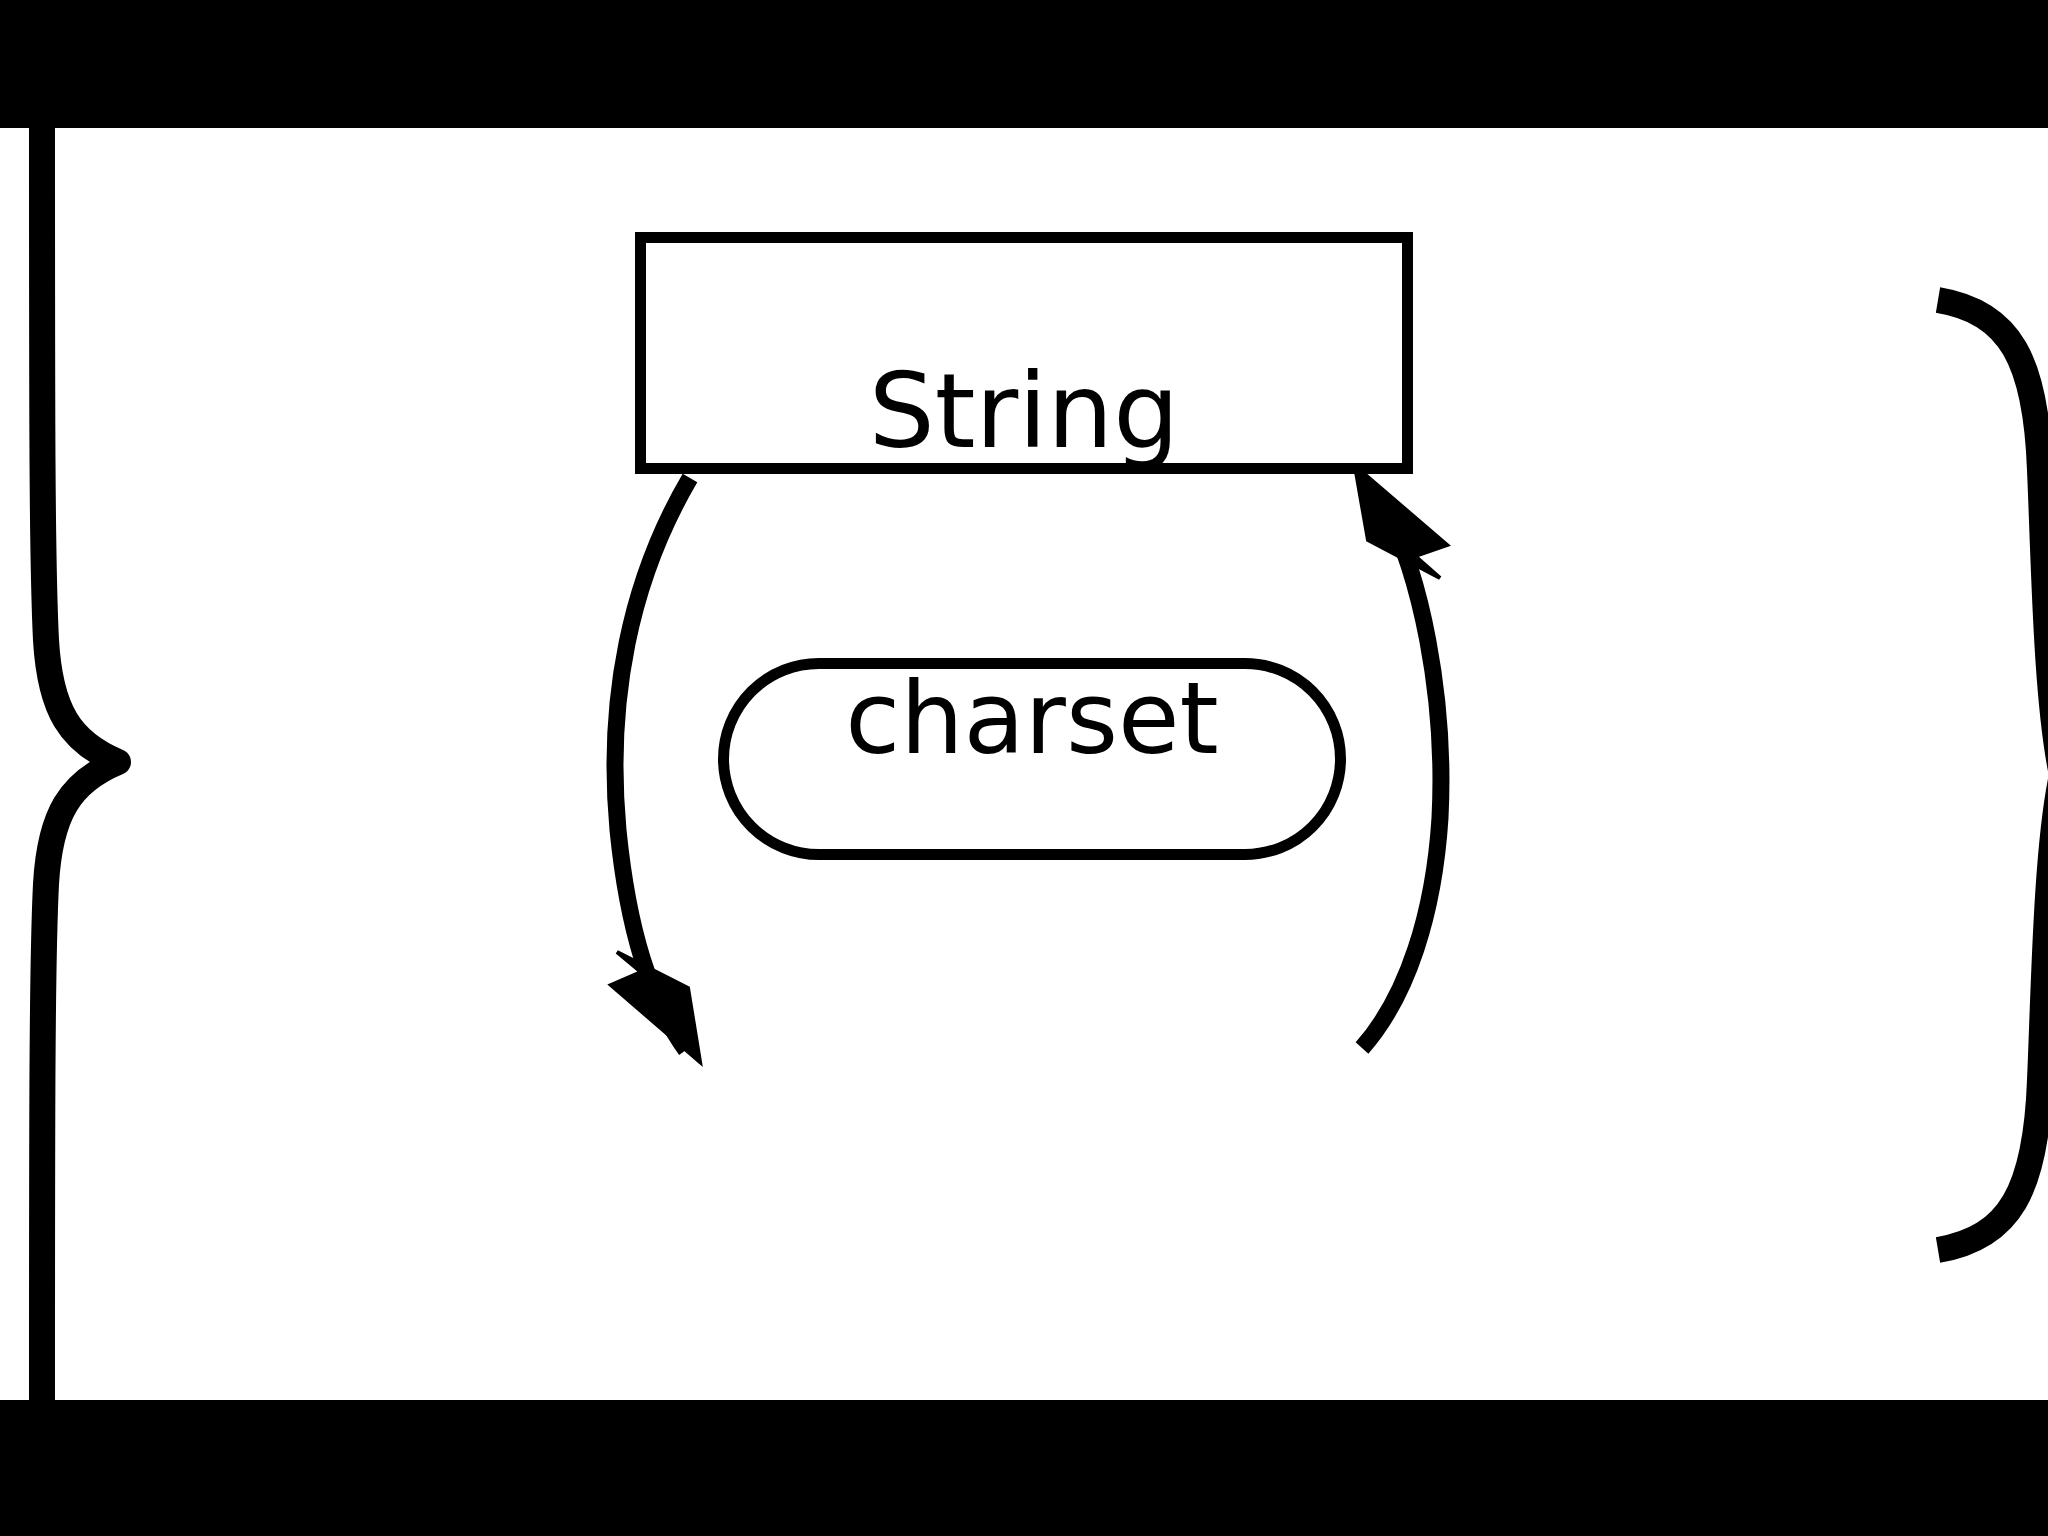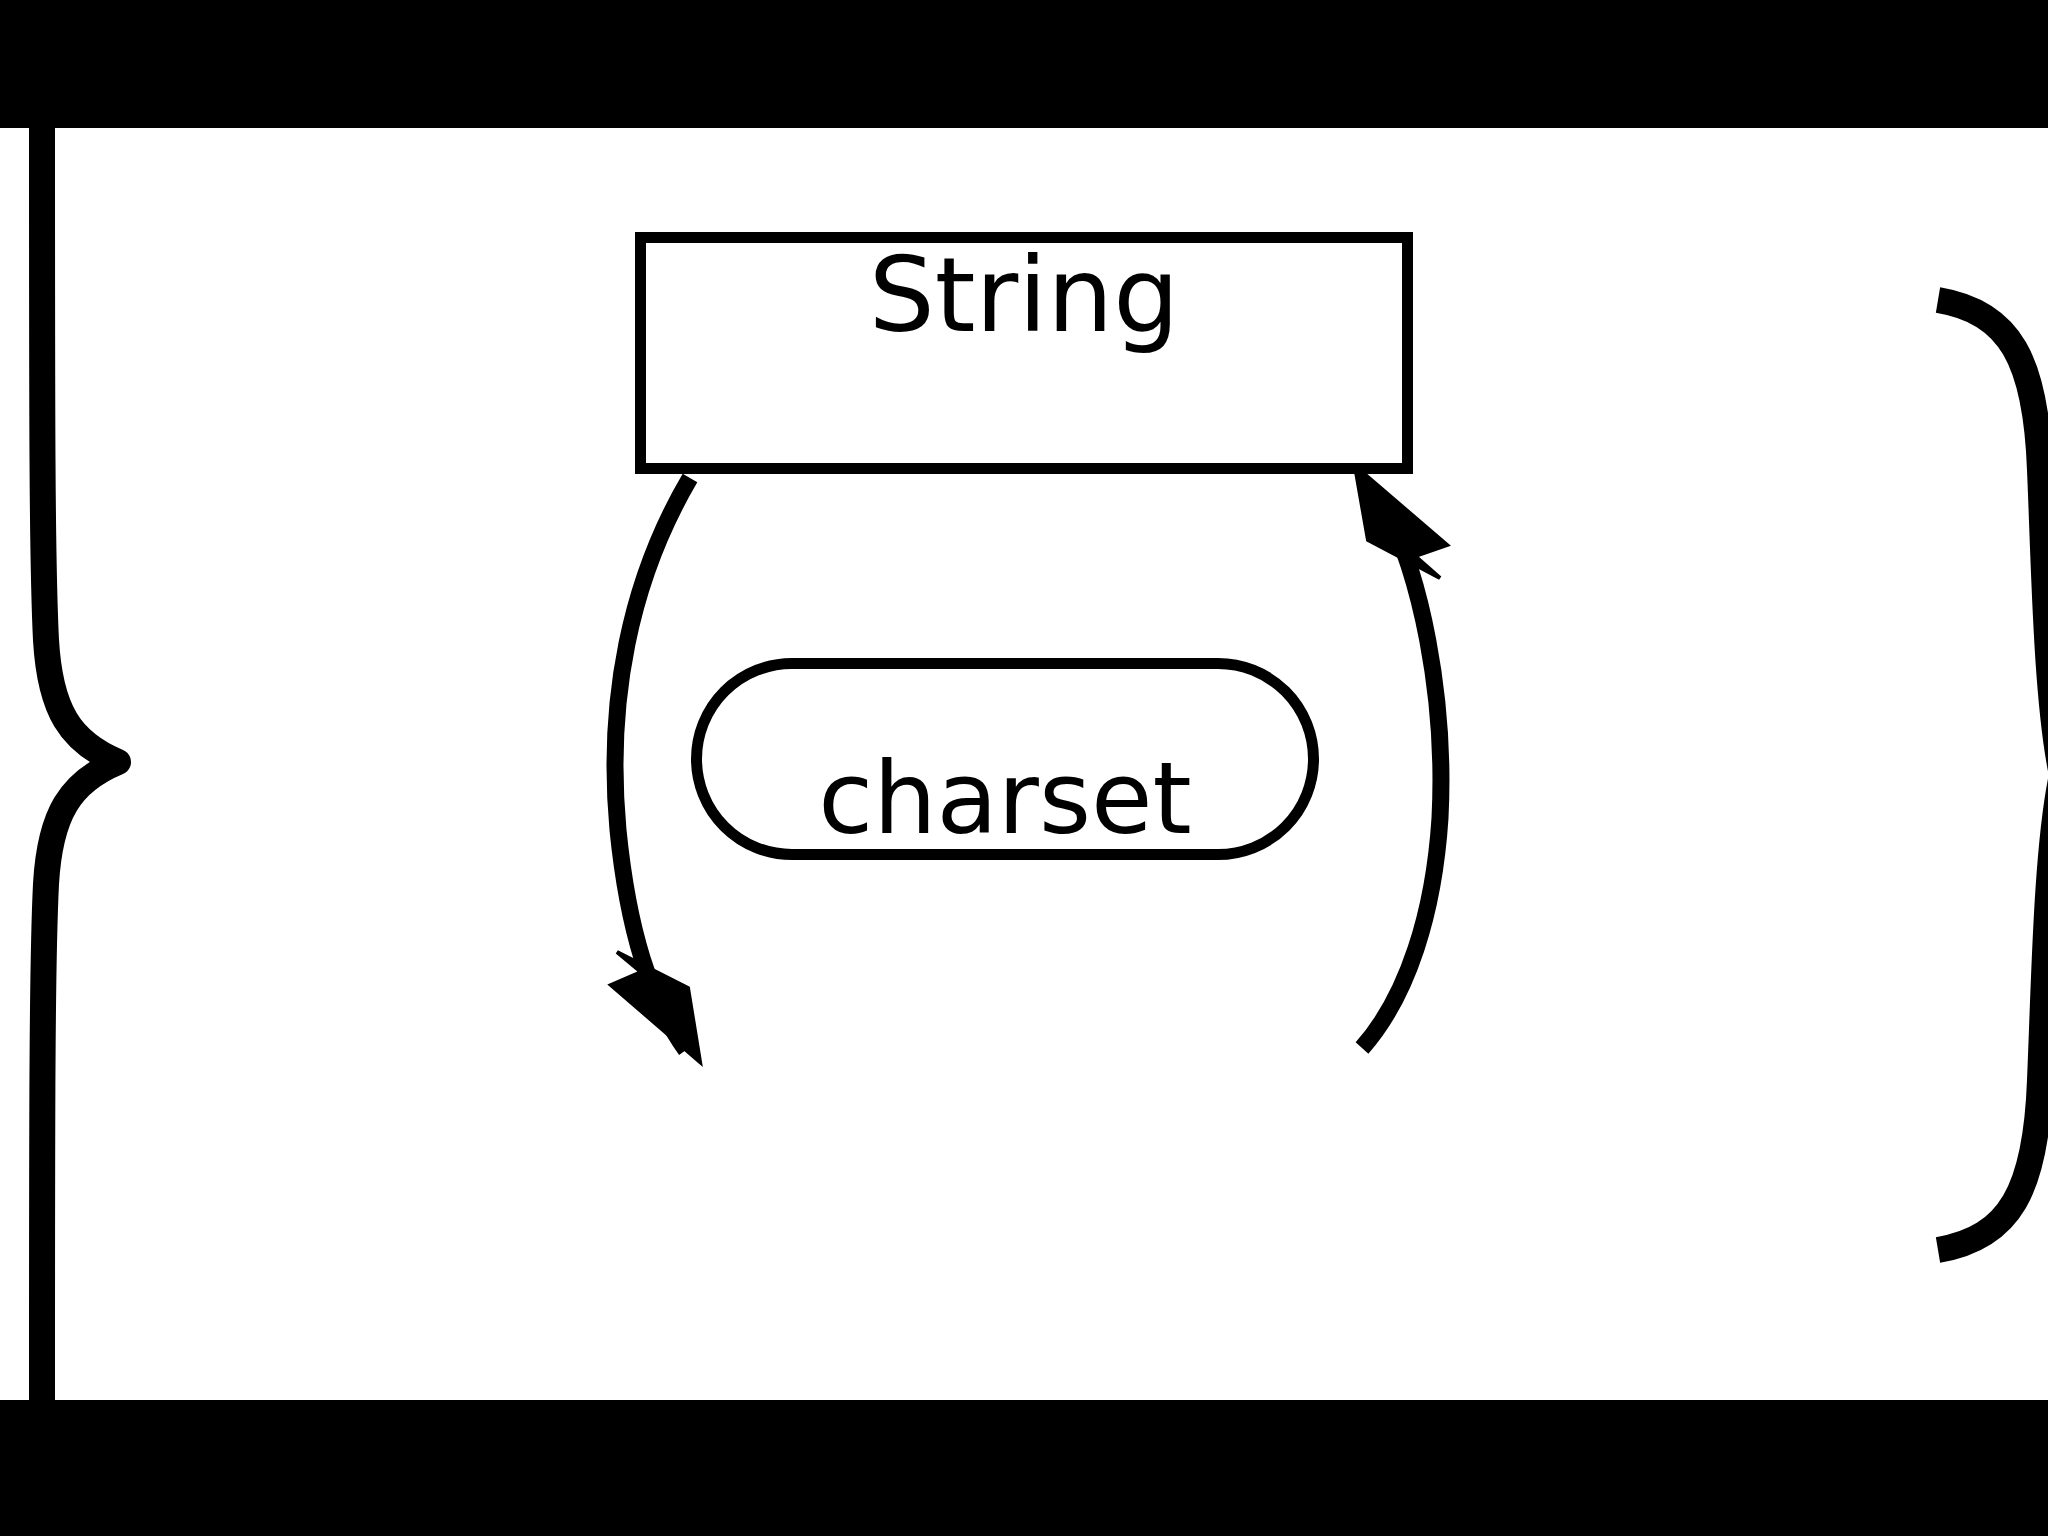--- a/index.html
+++ b/index.html
@@ -44,49 +44,49 @@
     overflow: visible;
   }
 
   
   .node-rect {
     position: absolute;
     box-sizing: border-box;
     background: #ffffff;
     border: 11px solid #000000;
     display: flex;
-    align-items: flex-start;
+    align-items: flex-end;
     justify-content: center;
     z-index: 5;
   }
   .node-rect .node-label {
     font-size: 104px;
     line-height: 1;
     color: #000000;
     font-weight: 400;
     letter-spacing: 0px;
     white-space: nowrap;
   }
 
   #node-string { left: 635px; top: 232px;  width: 778px; height: 242px; }
   #node-binary { left: 635px; top: 1052px; width: 778px; height: 242px; }
 
   
   #node-charset {
     position: absolute;
     box-sizing: border-box;
-    left: 691px;
+    left: 718px;
     top: 658px;
     width: 628px;
     height: 202px;
     background: #ffffff;
     border: 11px solid #000000;
     border-radius: 101px;
     display: flex;
-    align-items: flex-end;
+    align-items: flex-start;
     justify-content: center;
     z-index: 5;
   }
   #node-charset .node-label {
     font-size: 100px;
     line-height: 1;
     color: #000000;
     white-space: nowrap;
   }
 </style>

